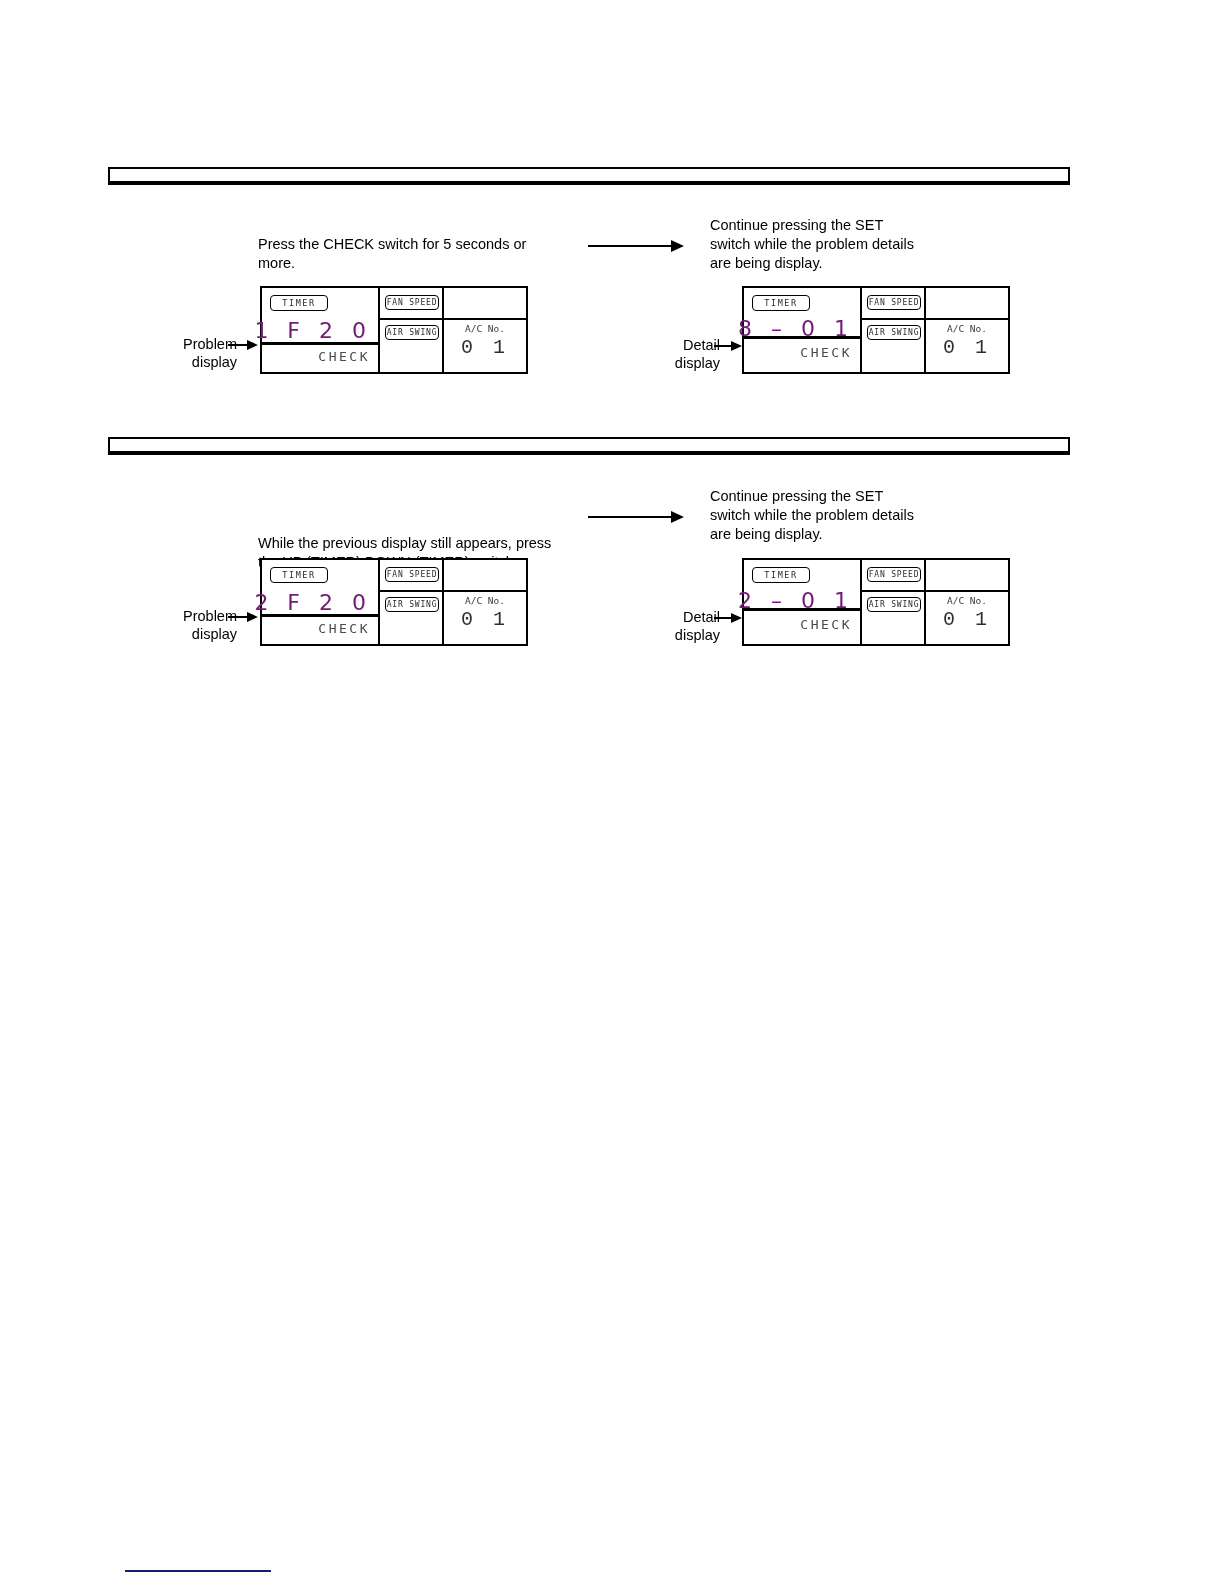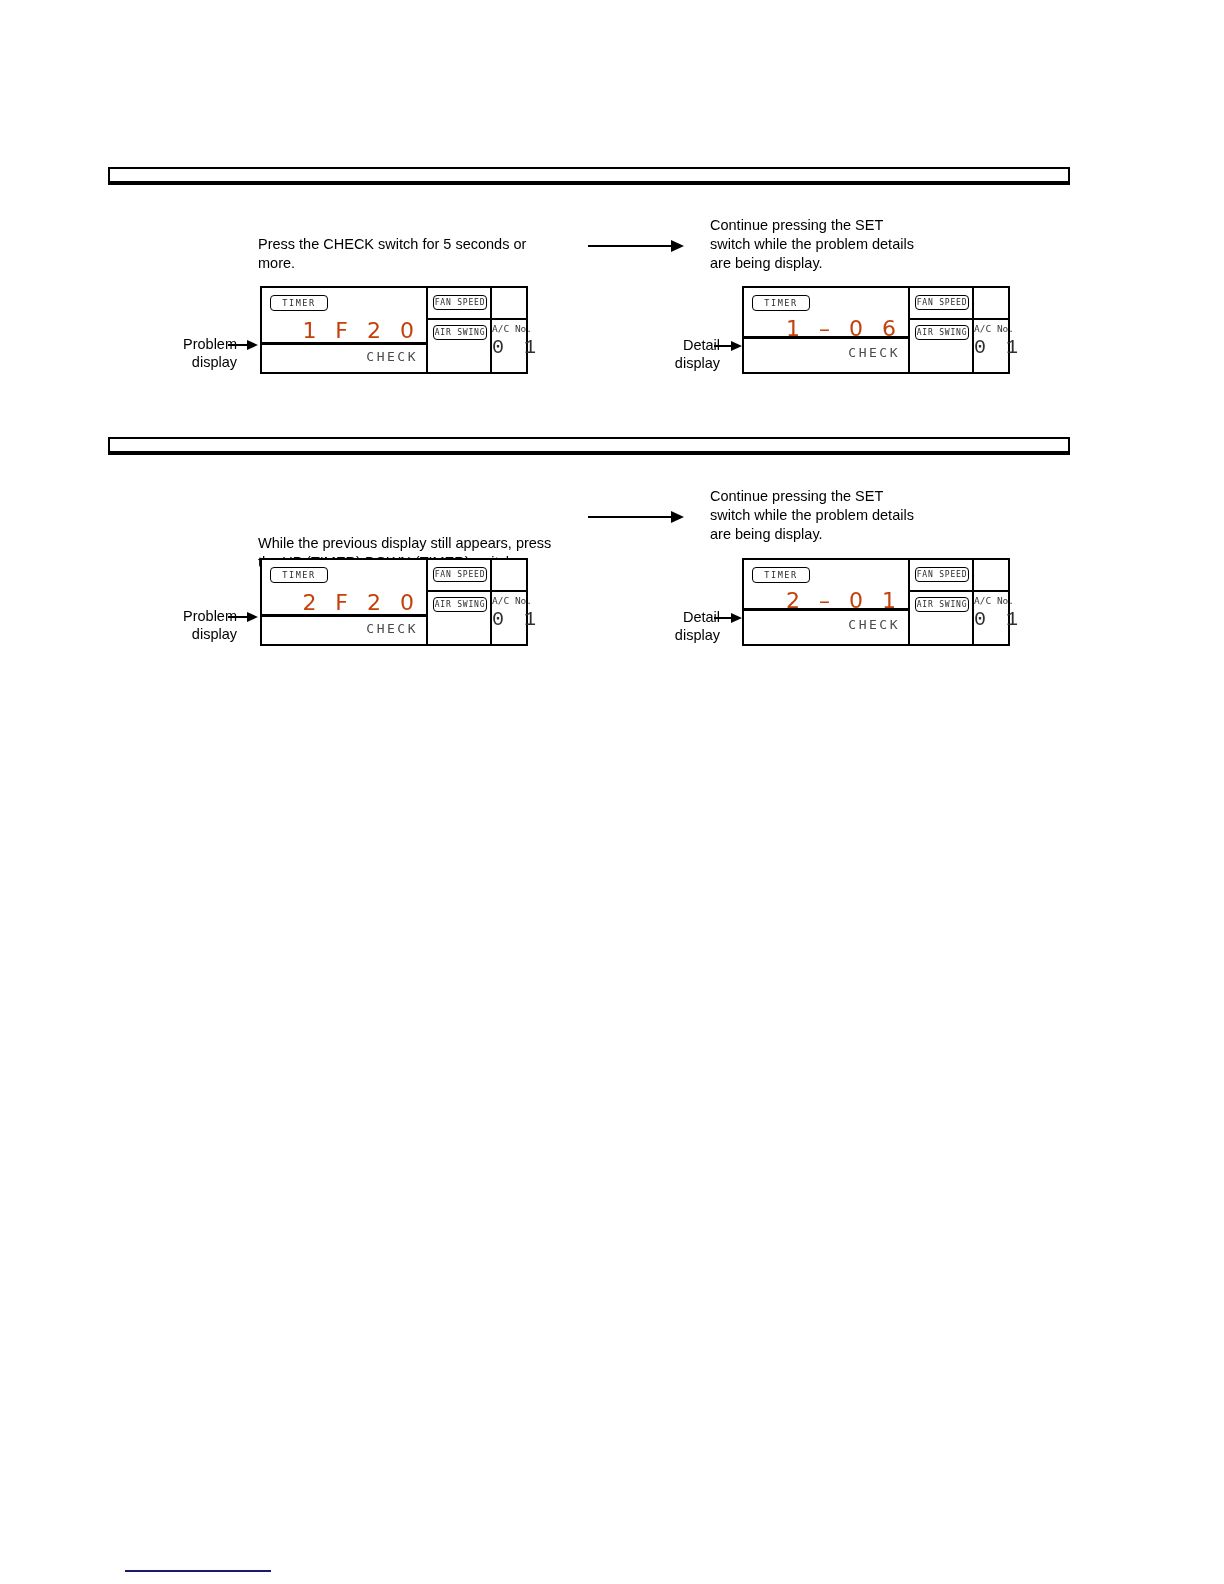--- a/index.html
+++ b/index.html
@@ -99,21 +99,21 @@
     position: absolute;
     width: 268px;
     height: 88px;
     border: 2px solid #000000;
     box-sizing: border-box;
     background: #ffffff;
     display: flex;
   }
   .lcd-left {
     position: relative;
-    width: 166px;
+    width: 118px;
     border-right: 2px solid #000000;
     box-sizing: border-box;
   }
   .lcd-mid {
     position: relative;
     width: 64px;
     border-right: 2px solid #000000;
     box-sizing: border-box;
   }
   .lcd-right {
@@ -161,21 +161,21 @@
     letter-spacing: 0.8px;
   }
 
   
   .lcd-value {
     position: absolute;
     right: 6px;
     font-family: "DejaVu Sans", sans-serif;
     font-size: 22px;
     letter-spacing: 6px;
-    color: #c2410c;
+    color: #701a75;
     line-height: 1;
     white-space: nowrap;
   }
   .lcd-check {
     position: absolute;
     right: 8px;
     font-family: "DejaVu Sans Mono", monospace;
     font-size: 13px;
     letter-spacing: 2.5px;
     color: #4a4a4a;
@@ -294,21 +294,21 @@
 <div class="callout" style="left:660px; top:336px; width:60px;">Detail
 display</div>
 <div class="callout-arrow" style="left:714px; top:341px; width:28px;">
   <div class="shaft" style="width:18px;"></div>
   <div class="head" style="left:17px;"></div>
 </div>
 
 <div class="lcd" style="left:742px; top:286px;">
   <div class="lcd-left">
     <div class="chip chip-timer">TIMER</div>
-    <div class="lcd-value" style="top:30px;">1 – 0 6</div>
+    <div class="lcd-value" style="top:30px;">8 – 0 1</div>
     <div class="lcd-divider" style="top:48px;"></div>
     <div class="lcd-check" style="top:58px;">CHECK</div>
   </div>
   <div class="lcd-mid">
     <div class="chip chip-fan">FAN SPEED</div>
     <div class="mid-divider"></div>
     <div class="chip chip-swing" style="top:37px;">AIR SWING</div>
   </div>
   <div class="lcd-right">
     <div class="right-divider"></div>

